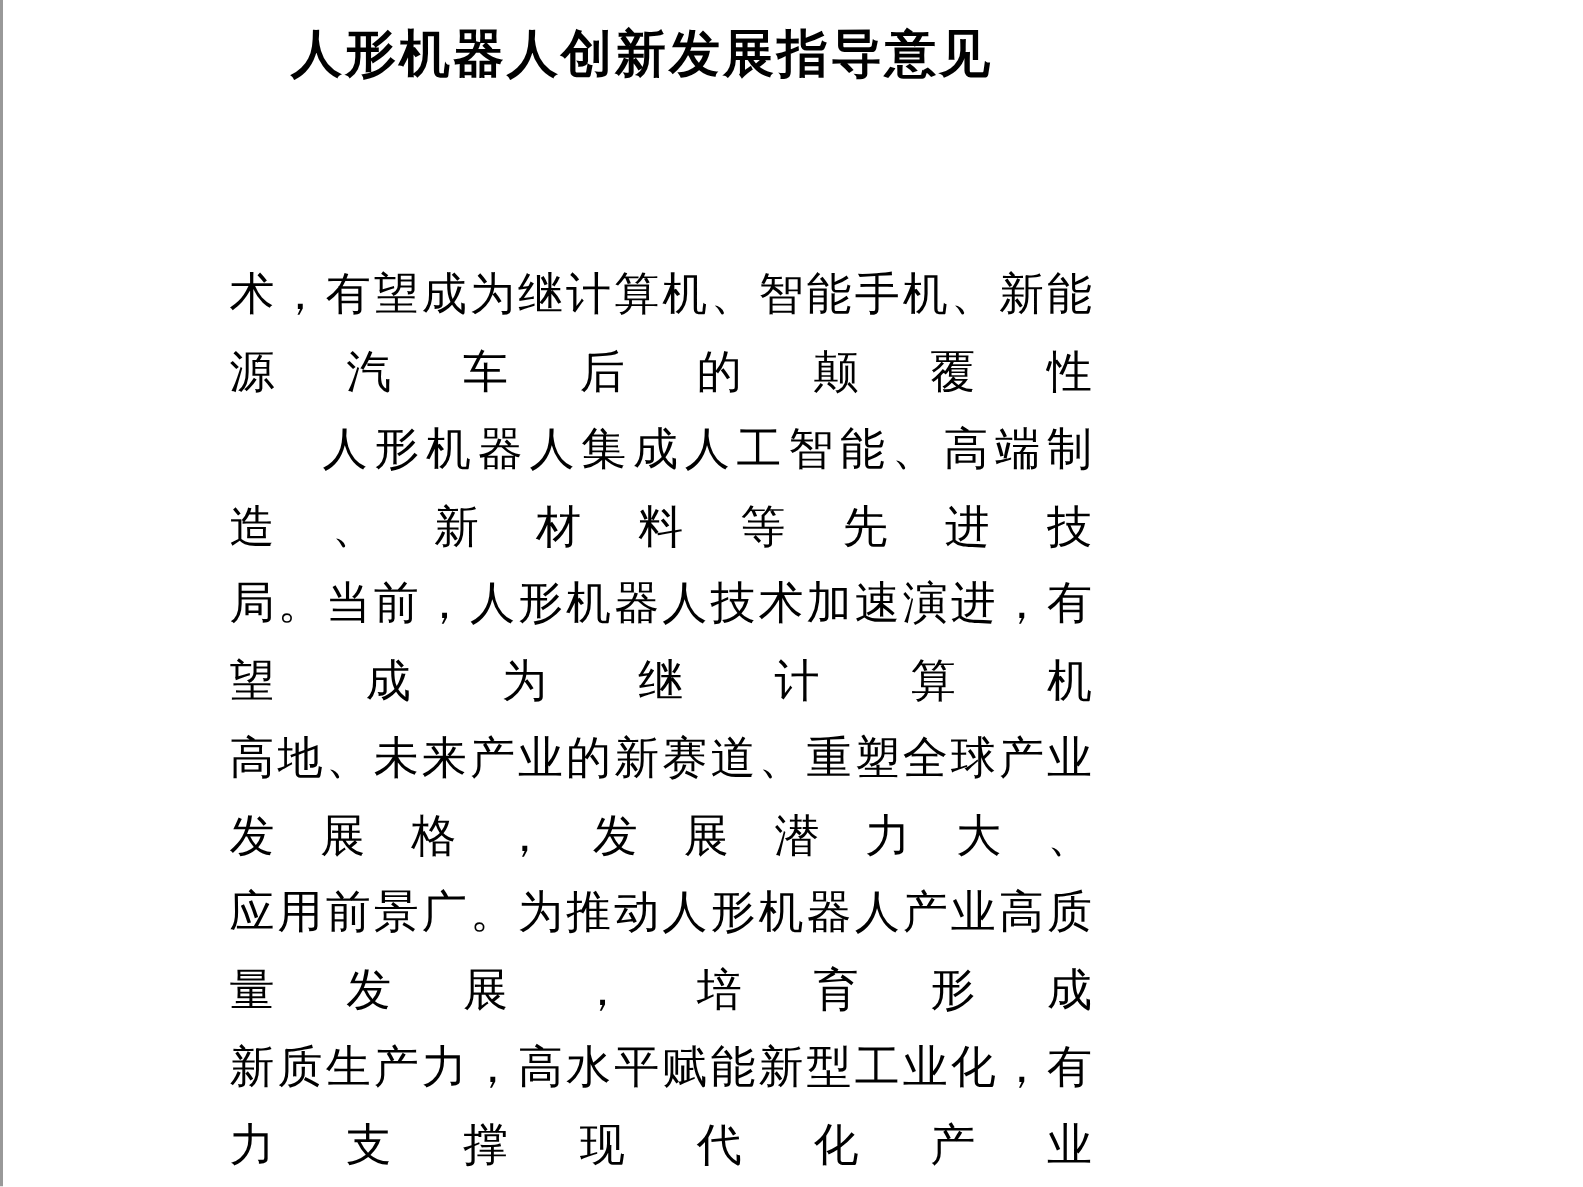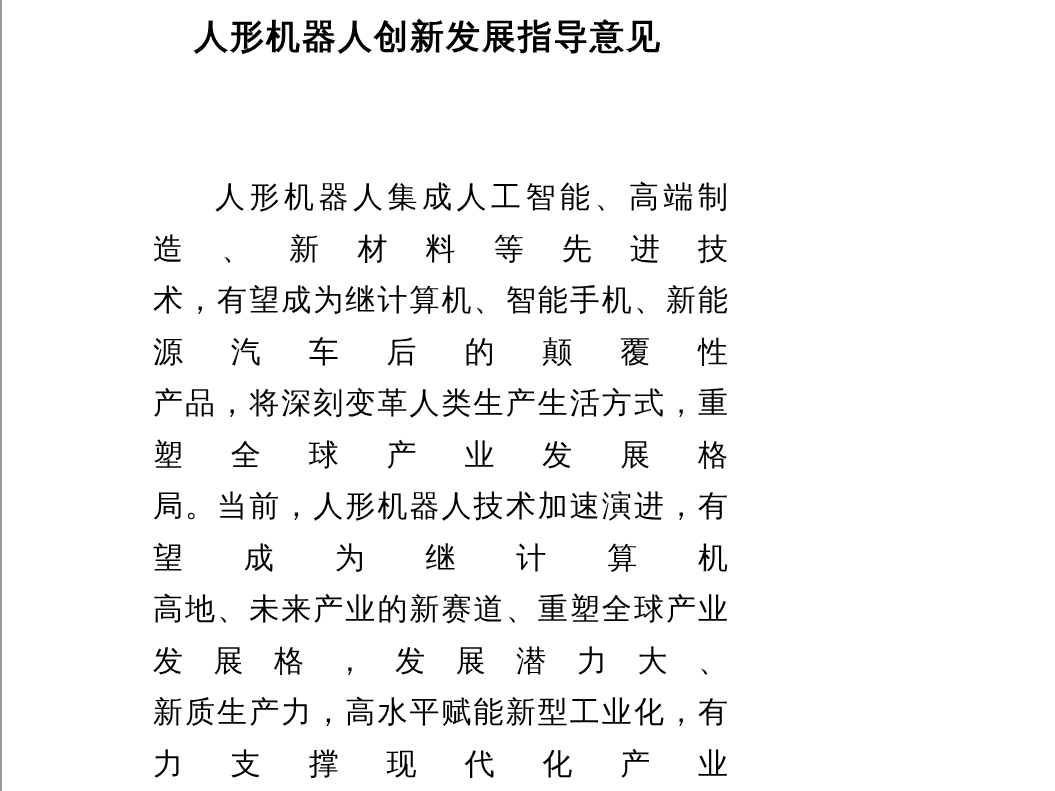--- a/index.html
+++ b/index.html
@@ -45,23 +45,23 @@
 </style>
 </head>
 <body>
 
 <div class="page">
   <h1 class="doc-title">人形机器人创新发展指导意见</h1>
 
   <div class="content">
 
     <div class="para-first">
+      <div class="line just">术，有望成为继计算机、智能手机、新能源汽车后的颠覆性</div>
       <div class="line just indent">人形机器人集成人工智能、高端制造、新材料等先进技</div>
-      <div class="line just">术，有望成为继计算机、智能手机、新能源汽车后的颠覆性</div>
-      <div class="line just">产品，将深刻变革人类生产生活方式，重塑全球产业发展格</div>
       <div class="line just">局。当前，人形机器人技术加速演进，有望成为继计算机</div>
       <div class="line just">高地、未来产业的新赛道、重塑全球产业发展格，发展潜力大、</div>
+      <div class="line just">应用前景广。为推动人形机器人产业高质量发展，培育形成</div>
       <div class="line just">新质生产力，高水平赋能新型工业化，有力支撑现代化产业</div>
 
     </div>
 
   </div>
 </div>
 
 </body></html>

